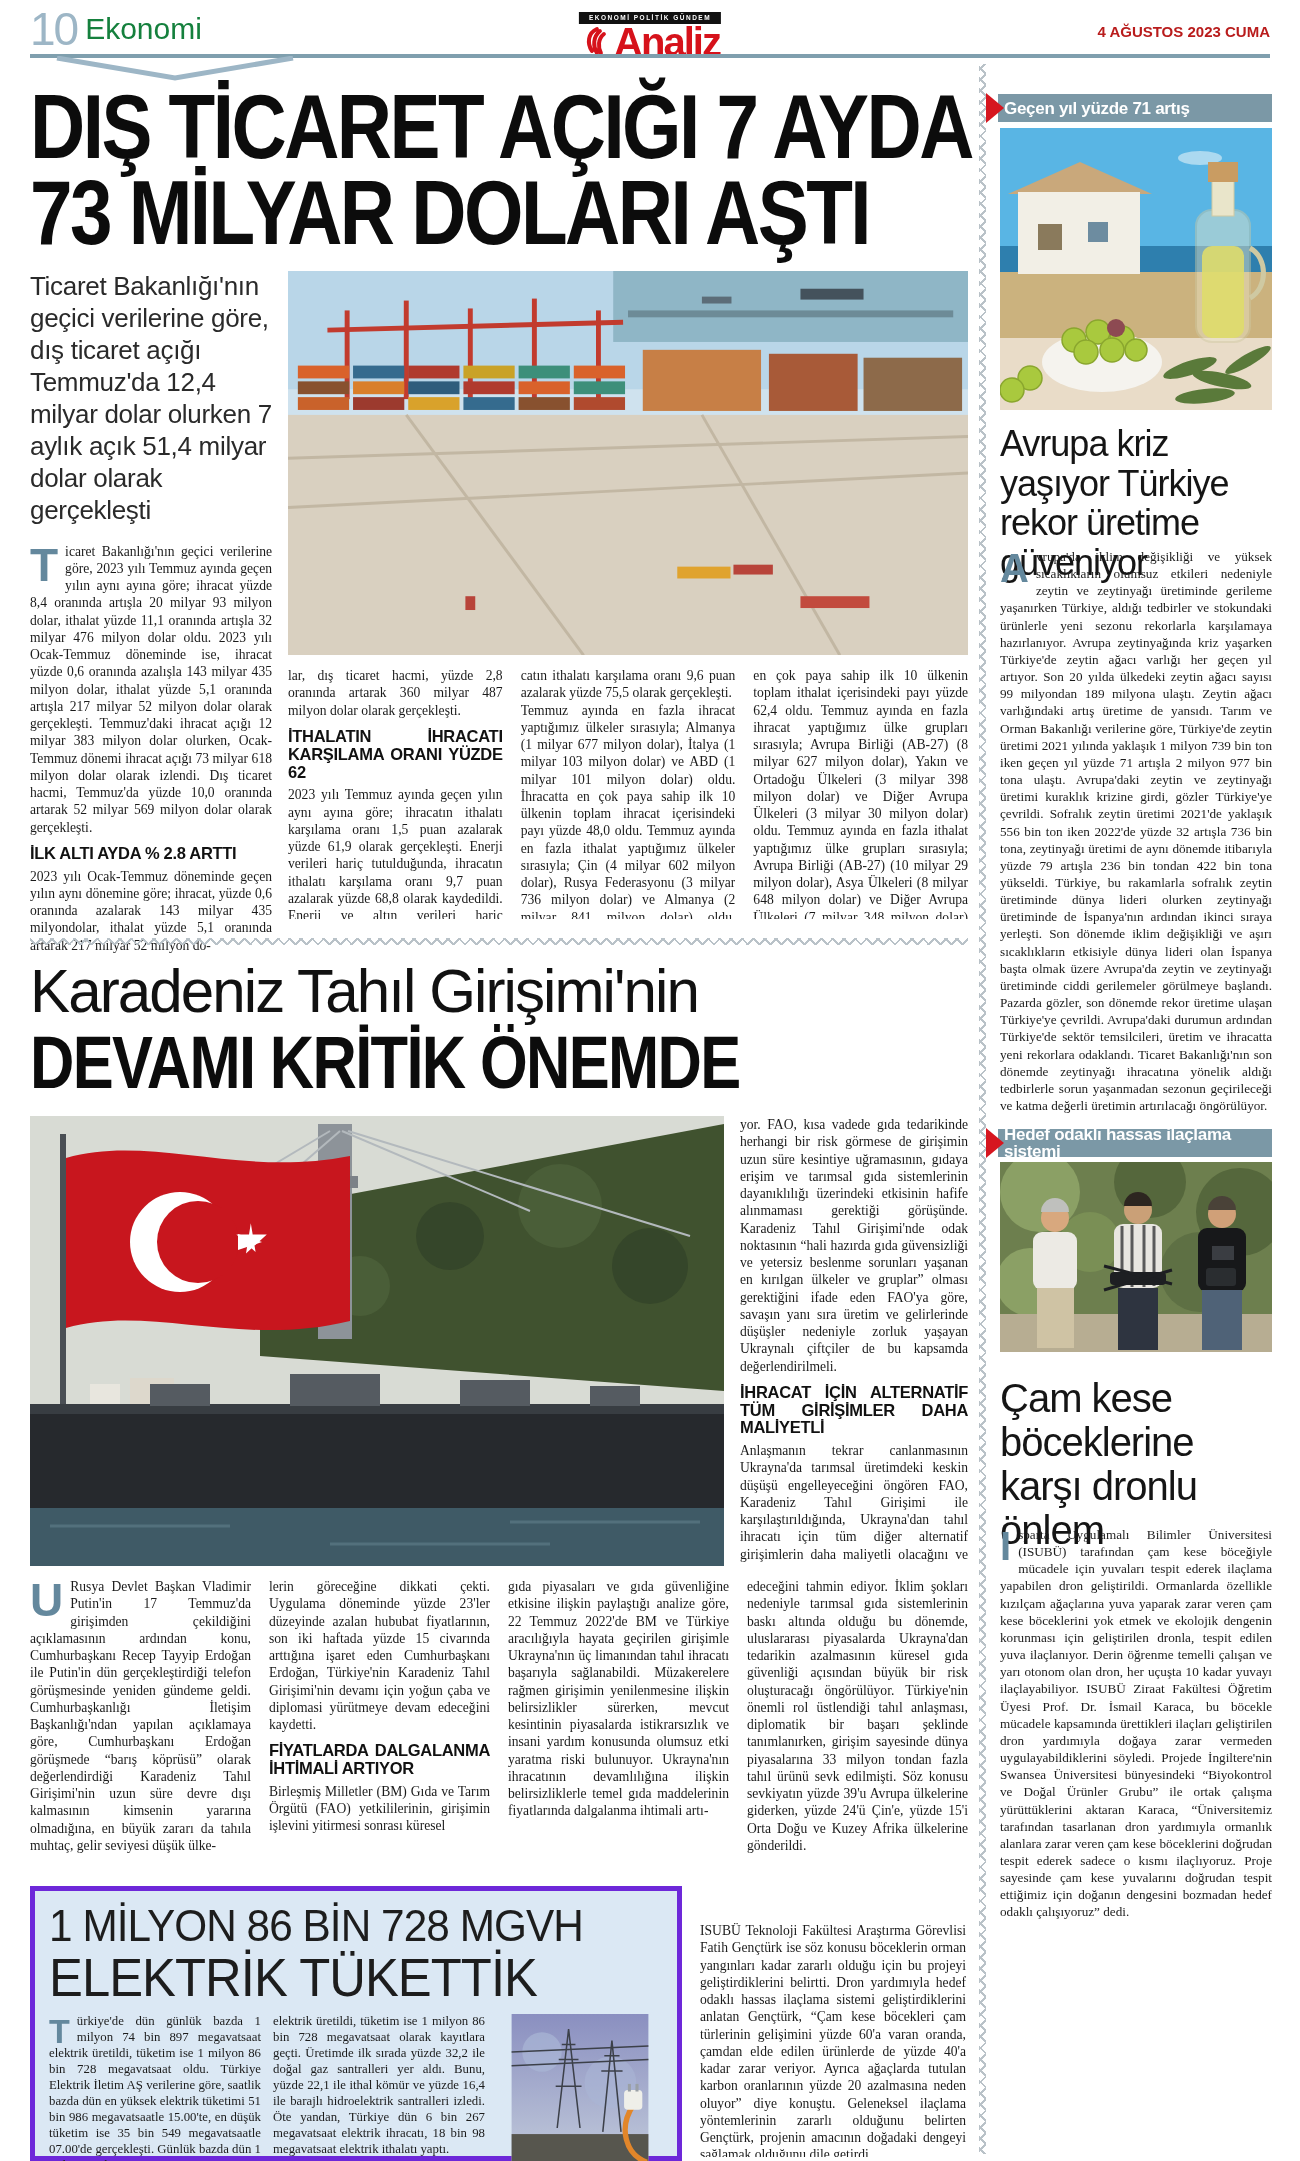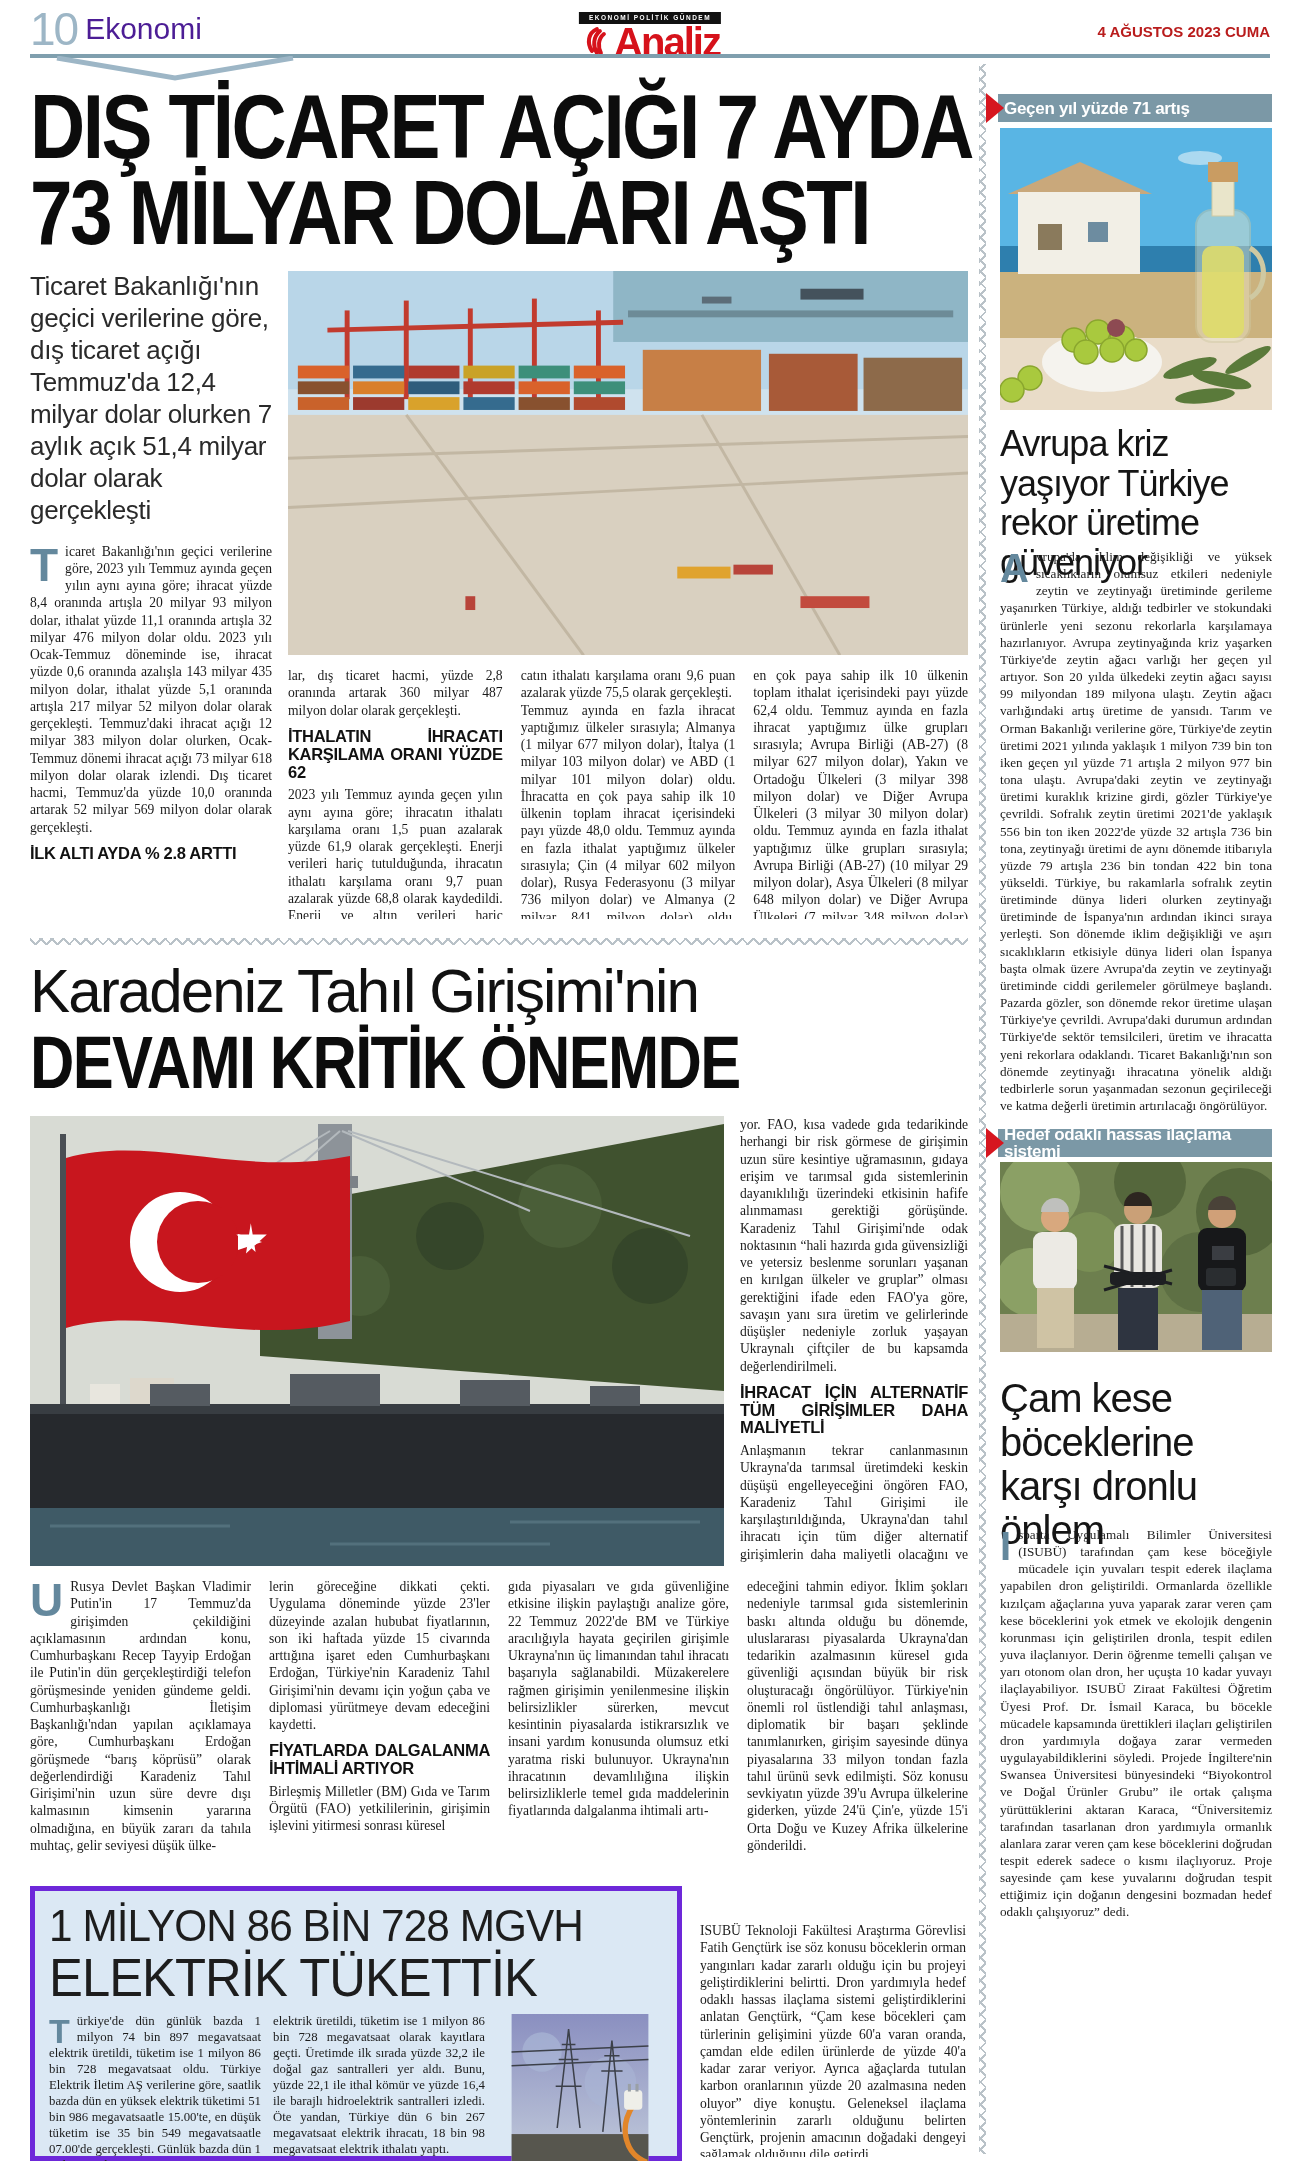--- a/index.html
+++ b/index.html
@@ -3,21 +3,21 @@
 <meta charset="utf-8">
 <style>
   html,body{margin:0;padding:0;background:#e8e8e8;}
   .page{position:relative;width:1300px;height:2161px;background:#fff;overflow:hidden;
         font-family:"Liberation Serif",serif;color:#1c1c1c;}
   [data-interactable]{box-sizing:border-box;}
 
   
   .hdr{position:absolute;left:30px;top:6px;width:1240px;height:48px;}
   .pageno{font:400 46px/1 "Liberation Sans",sans-serif;color:#9db6c6;letter-spacing:-2px;}
-  .section{font:400 30px/1 "Liberation Sans",sans-serif;color:#4c1d95;margin-left:8px;vertical-align:6px;}
+  .section{font:400 30px/1 "Liberation Sans",sans-serif;color:#15803d;margin-left:8px;vertical-align:6px;}
   .masthead{position:absolute;left:50%;top:0;transform:translateX(-50%);text-align:center;}
   .tagline{display:inline-block;background:#111;color:#fff;font:700 6.5px/1.5 "Liberation Sans",sans-serif;
            letter-spacing:1.5px;padding:1px 10px;}
   .logo-row{display:flex;align-items:center;justify-content:center;margin-top:-2px;}
   .logo{font:700 40px/1 "Liberation Sans",sans-serif;color:#d6121b;letter-spacing:-2px;}
   .date{position:absolute;right:0;top:18px;font:700 15px/1 "Liberation Sans",sans-serif;color:#b91c1c;}
   .toprule{position:absolute;left:30px;top:54px;width:1240px;height:4px;background:#7f9fae;}
   .chev{position:absolute;left:55px;top:56px;}
 
   
@@ -108,20 +108,21 @@
 
     <div data-interactable="false">
       <div class="hl1" data-interactable="false">DIŞ TİCARET AÇIĞI 7 AYDA</div>
       <div class="hl1" data-interactable="false">73 MİLYAR DOLARI AŞTI</div>
       <div class="a1-body">
         <div class="a1-left">
           <div class="lede" data-interactable="false">Ticaret Bakanlığı'nın geçici verilerine göre, dış ticaret açığı Temmuz'da 12,4 milyar dolar olurken 7 aylık açık 51,4 milyar dolar olarak gerçekleşti</div>
           <div class="bodytxt" data-interactable="false">
             <span class="dropcap" data-interactable="false">T</span><span data-interactable="false">icaret Bakanlığı'nın geçici verilerine göre, 2023 yılı Temmuz ayında geçen yılın aynı ayına göre; ihracat yüzde 8,4 oranında artışla 20 milyar 93 milyon dolar, ithalat yüzde 11,1 oranında artışla 32 milyar 476 milyon dolar oldu. 2023 yılı Ocak-Temmuz döneminde ise, ihracat yüzde 0,6 oranında azalışla 143 milyar 435 milyon dolar, ithalat yüzde 5,1 oranında artışla 217 milyar 52 milyon dolar olarak gerçekleşti. Temmuz'daki ihracat açığı 12 milyar 383 milyon dolar olurken, Ocak-Temmuz dönemi ihracat açığı 73 milyar 618 milyon dolar olarak izlendi. Dış ticaret hacmi, Temmuz'da yüzde 10,0 oranında artarak 52 milyar 569 milyon dolar olarak gerçekleşti.</span>
             <div class="subhead" data-interactable="false">İLK ALTI AYDA % 2.8 ARTTI</div>
+            <span data-interactable="false">2023 yılı Ocak-Temmuz döneminde geçen yılın aynı dönemine göre; ihracat, yüzde 0,6 oranında azalarak 143 milyar 435 milyondolar, ithalat yüzde 5,1 oranında artarak 217 milyar 52 milyon do-</span>
           </div>
         </div>
         <div class="a1-right">
 
           <svg class="photo" viewBox="0 0 690 390" data-interactable="false">
             <rect width="690" height="390" fill="#cfe2ee"></rect>
             <rect width="690" height="120" fill="#b9d6e8"></rect>
             <rect x="330" y="0" width="360" height="72" fill="#8fb6c6"></rect>
             <rect x="345" y="40" width="330" height="7" fill="#6d8b97"></rect>
             <rect x="520" y="18" width="64" height="11" fill="#44525c"></rect>

